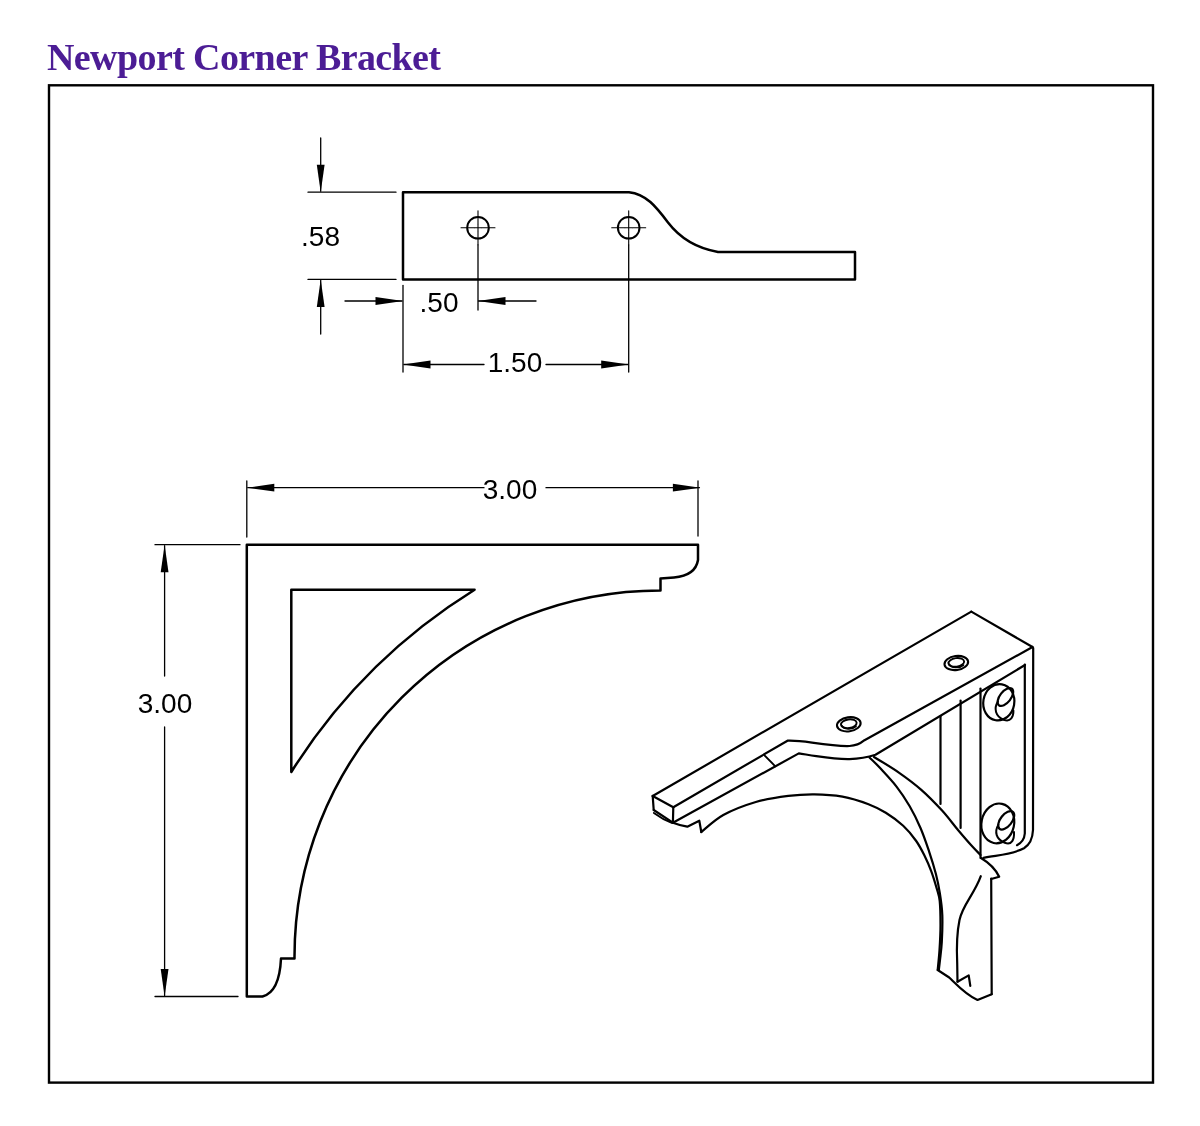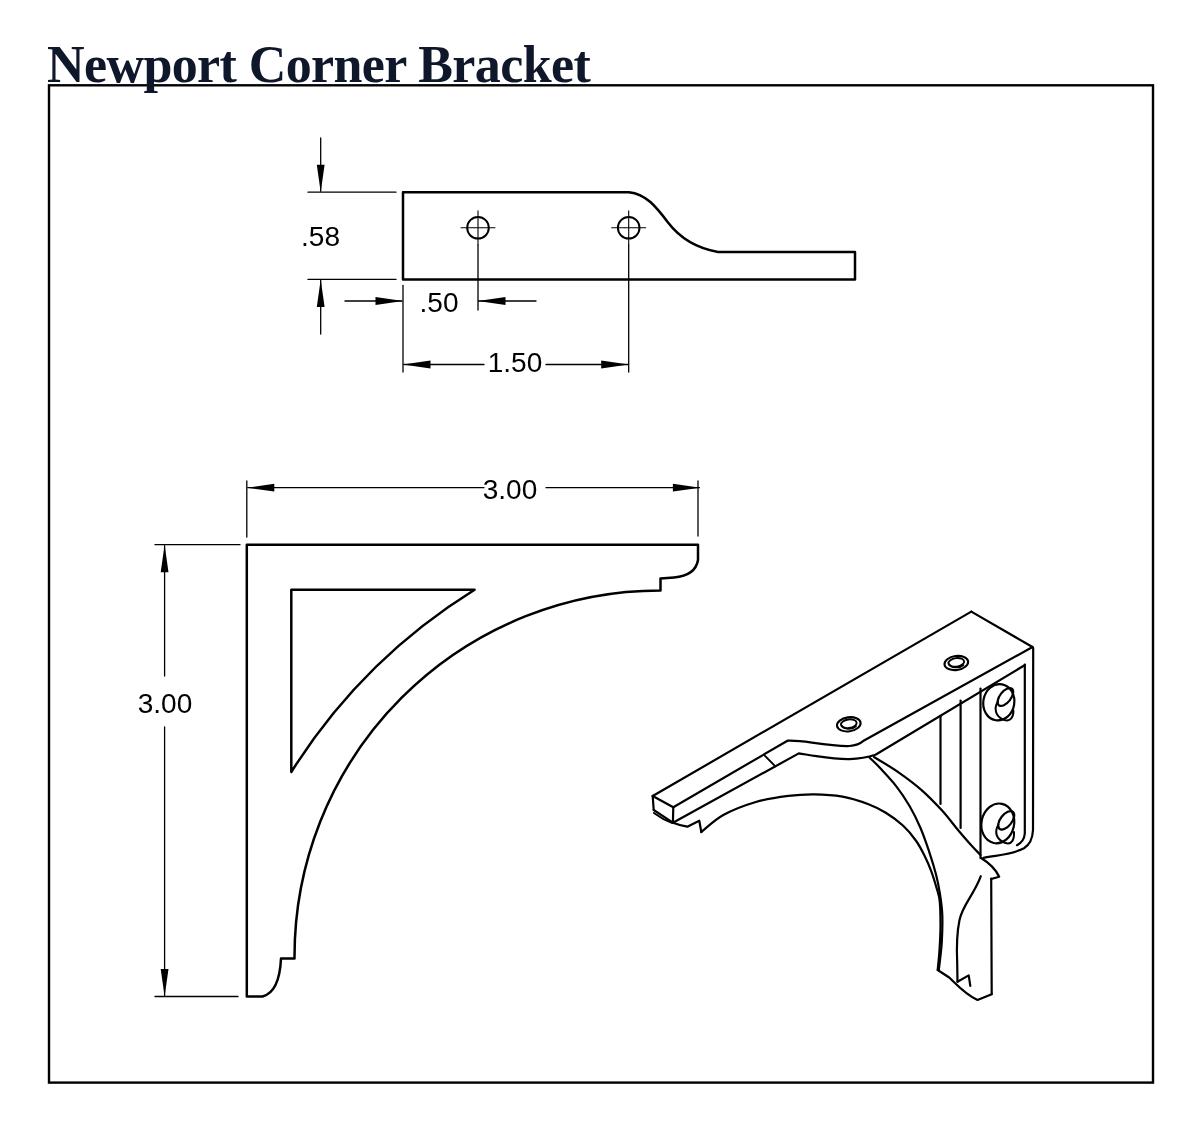--- a/index.html
+++ b/index.html
@@ -1,16 +1,16 @@
 <!DOCTYPE html>
 <html><head>
 <meta charset="utf-8">
 <style>
   html,body { margin:0; padding:0; background:#fff; width:1200px; height:1126px; overflow:hidden; }
-  .title { position:absolute; left:47px; top:35px; font-family:"Liberation Serif", serif; font-weight:bold; font-size:52px; color:#0f172a; letter-spacing:-0.6px; }
+  .title { position:absolute; left:47px; top:35px; font-family:"Liberation Serif", serif; font-weight:bold; font-size:38px; color:#4c1d95; letter-spacing:-0.6px; }
   svg { position:absolute; left:0; top:0; }
 </style>
 </head>
 <body>
 <svg width="1200" height="1126" viewBox="0 0 1200 1126">
     <rect x="0" y="0" width="1200" height="1126" fill="#ffffff"></rect>
     <rect x="49" y="85.3" width="1104" height="997.3" fill="none" stroke="#000" stroke-width="2.4"></rect>
     <path d="M 403.0,192.2 L 629,192.2 C 646,194 656,206.5 668,222.5 C 678,235.5 692,247.5 718,251.9 L 855.0,251.9 L 855.0,279.4 L 403.0,279.4 Z" fill="none" stroke="#000" stroke-width="2.5" stroke-linecap="round" stroke-linejoin="round"></path>
     <path d="M 467.2,227.8 a 10.8,10.8 0 1 0 21.6,0 a 10.8,10.8 0 1 0 -21.6,0" fill="none" stroke="#000" stroke-width="2.0" stroke-linecap="round" stroke-linejoin="round"></path>
     <path d="M 461.0,227.8 L 474.0,227.8 M 482.0,227.8 L 495.0,227.8" fill="none" stroke="#000" stroke-width="1.1" stroke-linecap="round" stroke-linejoin="round"></path>

